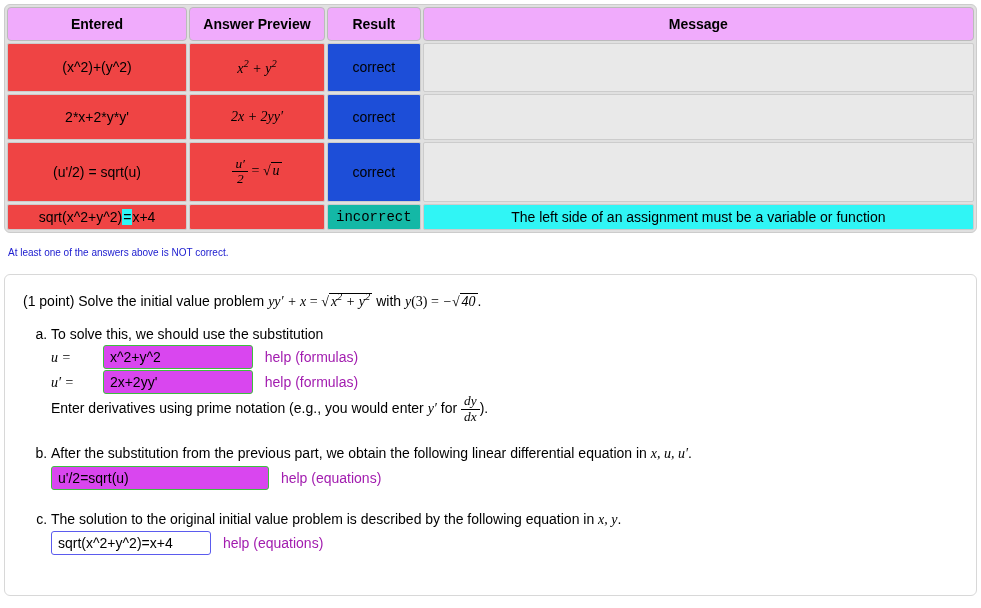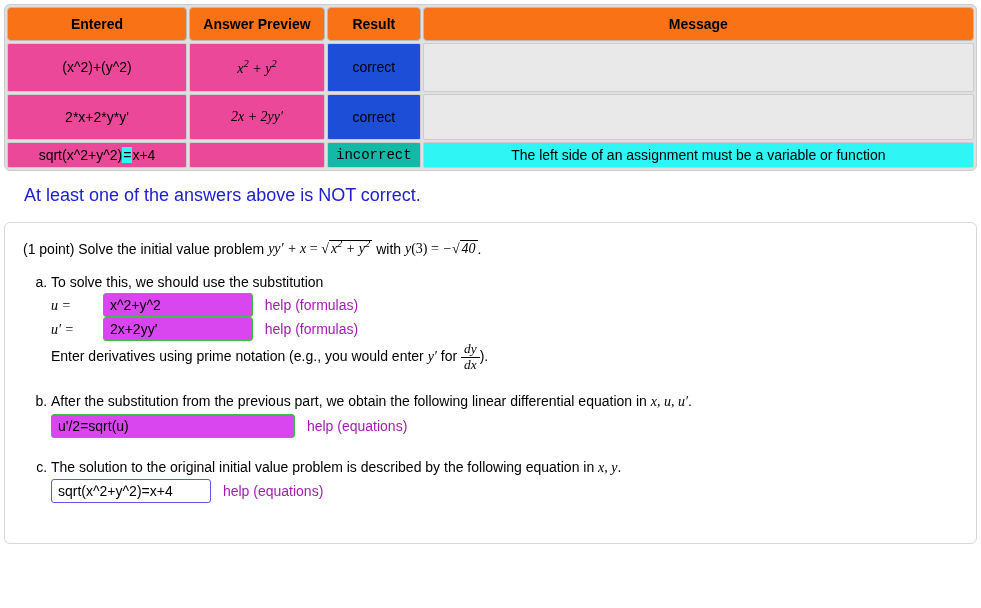--- a/index.html
+++ b/index.html
@@ -1,29 +1,29 @@
 <!DOCTYPE html>
 <html><head>
 <meta charset="utf-8">
 <style>
 * { box-sizing: border-box; }
 body { margin: 0; padding: 4px; font-family: Arial, Helvetica, sans-serif; font-size: 14px; color: #000; background: #fff; width: 981px; }
 .tbl { border-collapse: separate; border-spacing: 2px; width: 100%; background: #e0e0e0; border: 1px solid #ccc; border-radius: 6px; }
-.tbl th { background: #f97316; padding: 8px; font-weight: bold; text-align: center; border: 1px solid #bbb; border-radius: 4px; margin-left: 48px; }
-.tbl td { background: #ec4899; padding: 14px 8px; text-align: center; border: 1px solid #ccc; border-radius: 2px; vertical-align: middle; }
+.tbl th { background: #f0abfc; padding: 8px; font-weight: bold; text-align: center; border: 1px solid #bbb; border-radius: 4px; margin-left: 48px; }
+.tbl td { background: #ef4444; padding: 14px 8px; text-align: center; border: 1px solid #ccc; border-radius: 2px; vertical-align: middle; }
 .col-entered { width: 180px; }
 .col-preview { width: 136px; }
 .col-result  { width: 80px; }
 .tbl td.correct { background: #1d4ed8; color: #000; }
 .tbl td.incorrect { background: #14b8a6; color: #000; font-family: Liberation Mono, monospace; }
 .tbl td.msgcell { background: #30f5f5; }
 .tbl td.msg-empty { background: #e9e9e9; }
 .tbl td.thin { padding: 4px 8px; }
 .hl { background: #30f5f5; padding: 0 1px; }
-.notice { color: #2020d0; font-size: 18px; margin: 14px 0 16px 20px; }
+.notice { color: #2020d0; font-size: 10px; margin: 14px 0 16px 4px; }
 .problem { border: 1px solid #d8d8d8; border-radius: 6px; padding: 14px 18px 22px 18px; line-height: 1.6; }
 .math { font-family: "Times New Roman", Times, serif; font-style: italic; }
 .mathop { font-style: normal; }
 .rad { border-top: 1px solid #000; padding: 0 2px; }
 .radwrap { position: relative; display: inline-block; }
 .radwrap::before { content: "√"; font-style: normal; }
 .labelu { display:inline-block; width: 48px; }
 .input-ok { border: 1.5px solid #3fbf3f; border-radius: 3px; padding: 3px 6px; font-size: 14px; font-family: Arial, sans-serif; background:#d946ef; }
 .input-bad { border: 1.5px solid #5b5bee; border-radius: 3px; padding: 3px 6px; font-size: 14px; font-family: Arial, sans-serif; background:#fff; }
 .help { color: #a21caf; margin-left: 8px; font-size: 14px; text-decoration: none; }
@@ -49,20 +49,26 @@
   <tbody>
       <tr>
         <td class="">(x^2)+(y^2)</td>
         <td class="math">x<span class="sup">2</span> + y<span class="sup">2</span></td>
         <td class="correct">correct</td>
         <td class="msg-empty"></td>
       </tr>
       <tr>
         <td class="">2*x+2*y*y'</td>
         <td class="math">2x + 2yy′</td>
+        <td class="correct">correct</td>
+        <td class="msg-empty"></td>
+      </tr>
+      <tr>
+        <td class="">(u'/2) = sqrt(u)</td>
+        <td class="math"><span class="frac"><span class="num">u′</span><span class="den">2</span></span>&nbsp;<span class="mathop">=</span>&nbsp;<span class="radwrap"><span class="rad">u</span></span></td>
         <td class="correct">correct</td>
         <td class="msg-empty"></td>
       </tr>
       <tr>
         <td class="thin">sqrt(x^2+y^2)<span class="hl">=</span>x+4</td>
         <td class="math thin"></td>
         <td class="incorrect thin">incorrect</td>
         <td class="msgcell thin">The left side of an assignment must be a variable or function</td>
       </tr>
     </tbody>
@@ -94,21 +100,21 @@
       <div>
         <span>Enter derivatives using prime notation (e.g., you would enter </span><span class="math">y′</span><span> for </span><span class="math frac"><span class="num">dy</span><span class="den">dx</span></span><span>).</span>
       </div>
     </li>
 
     <li>
       <div>
         <span>After the substitution from the previous part, we obtain the following linear differential equation in </span><span class="math">x, u, u′</span><span>.</span>
       </div>
       <div>
-        <input class="input-ok" style="width: 244px;" value="u'/2=sqrt(u)">
+        <input class="input-ok" style="width: 218px;" value="u'/2=sqrt(u)">
         <a href="#" class="help">help (equations)</a>
       </div>
     </li>
 
     <li>
       <div>
         <span>The solution to the original initial value problem is described by the following equation in </span><span class="math">x, y</span><span>.</span>
       </div>
       <div>
         <input class="input-bad" style="width: 160px;" value="sqrt(x^2+y^2)=x+4">

